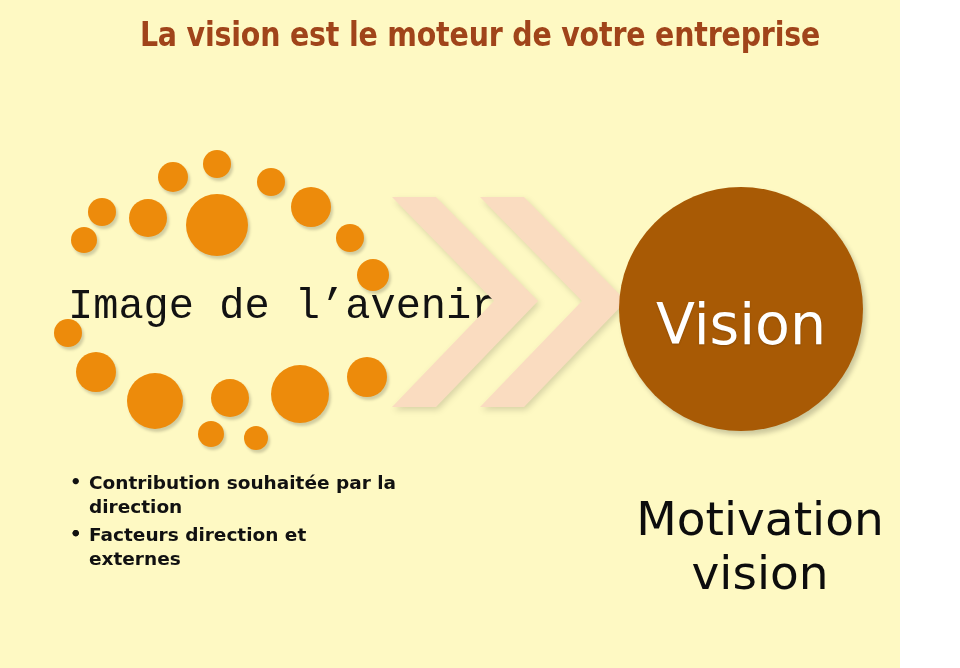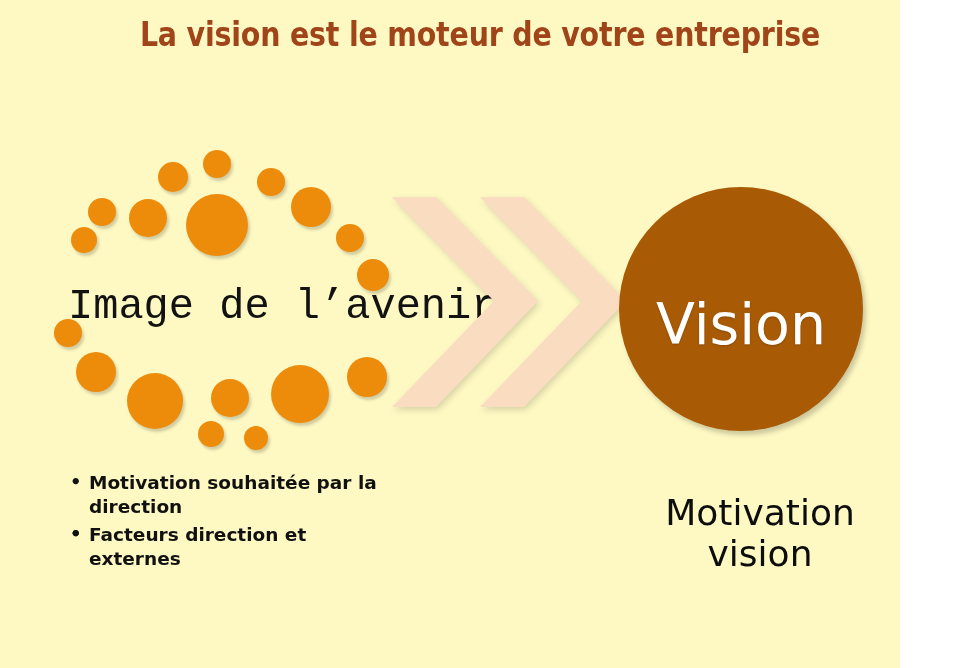--- a/index.html
+++ b/index.html
@@ -70,21 +70,21 @@
   }
   #bullets ul{list-style:none;margin:0;padding:0;}
   #bullets li{position:relative;padding-left:19px;margin-bottom:5px;}
   #bullets li .bullet-mark{position:absolute;left:0;top:-1px;font-size:18px;line-height:1.28;}
 
   
   #motivation{
     position:absolute;left:560px;top:492px;width:400px;
     text-align:center;
     font-family:"DejaVu Sans","Liberation Sans",sans-serif;
-    font-size:36px;color:#0d0d0d;line-height:1.14;
+    font-size:47px;color:#0d0d0d;line-height:1.14;
   }
 </style>
 </head>
 <body>
 
 <div id="slide">
 
   <div id="title" style="color: rgb(160, 68, 26);">La vision est le moteur de votre entreprise</div>
 
   <div id="cluster">
@@ -120,21 +120,21 @@
   </div>
 
   <div id="vision-circle" style="background: rgb(168, 90, 5);">
     <span id="vision-label" style="color: rgb(255, 255, 255);">Vision</span>
   </div>
 
   <div id="bullets" style="color: rgb(17, 17, 17);">
     <ul>
       <li>
         <span class="bullet-mark">•</span>
-        <span>Motivation souhaitée par la direction</span>
+        <span>Contribution souhaitée par la direction</span>
       </li>
       <li>
         <span class="bullet-mark">•</span>
       </li>
       <li>
         <span class="bullet-mark">•</span>
         <span>Facteurs direction et externes</span>
       </li>
     </ul>
   </div>

